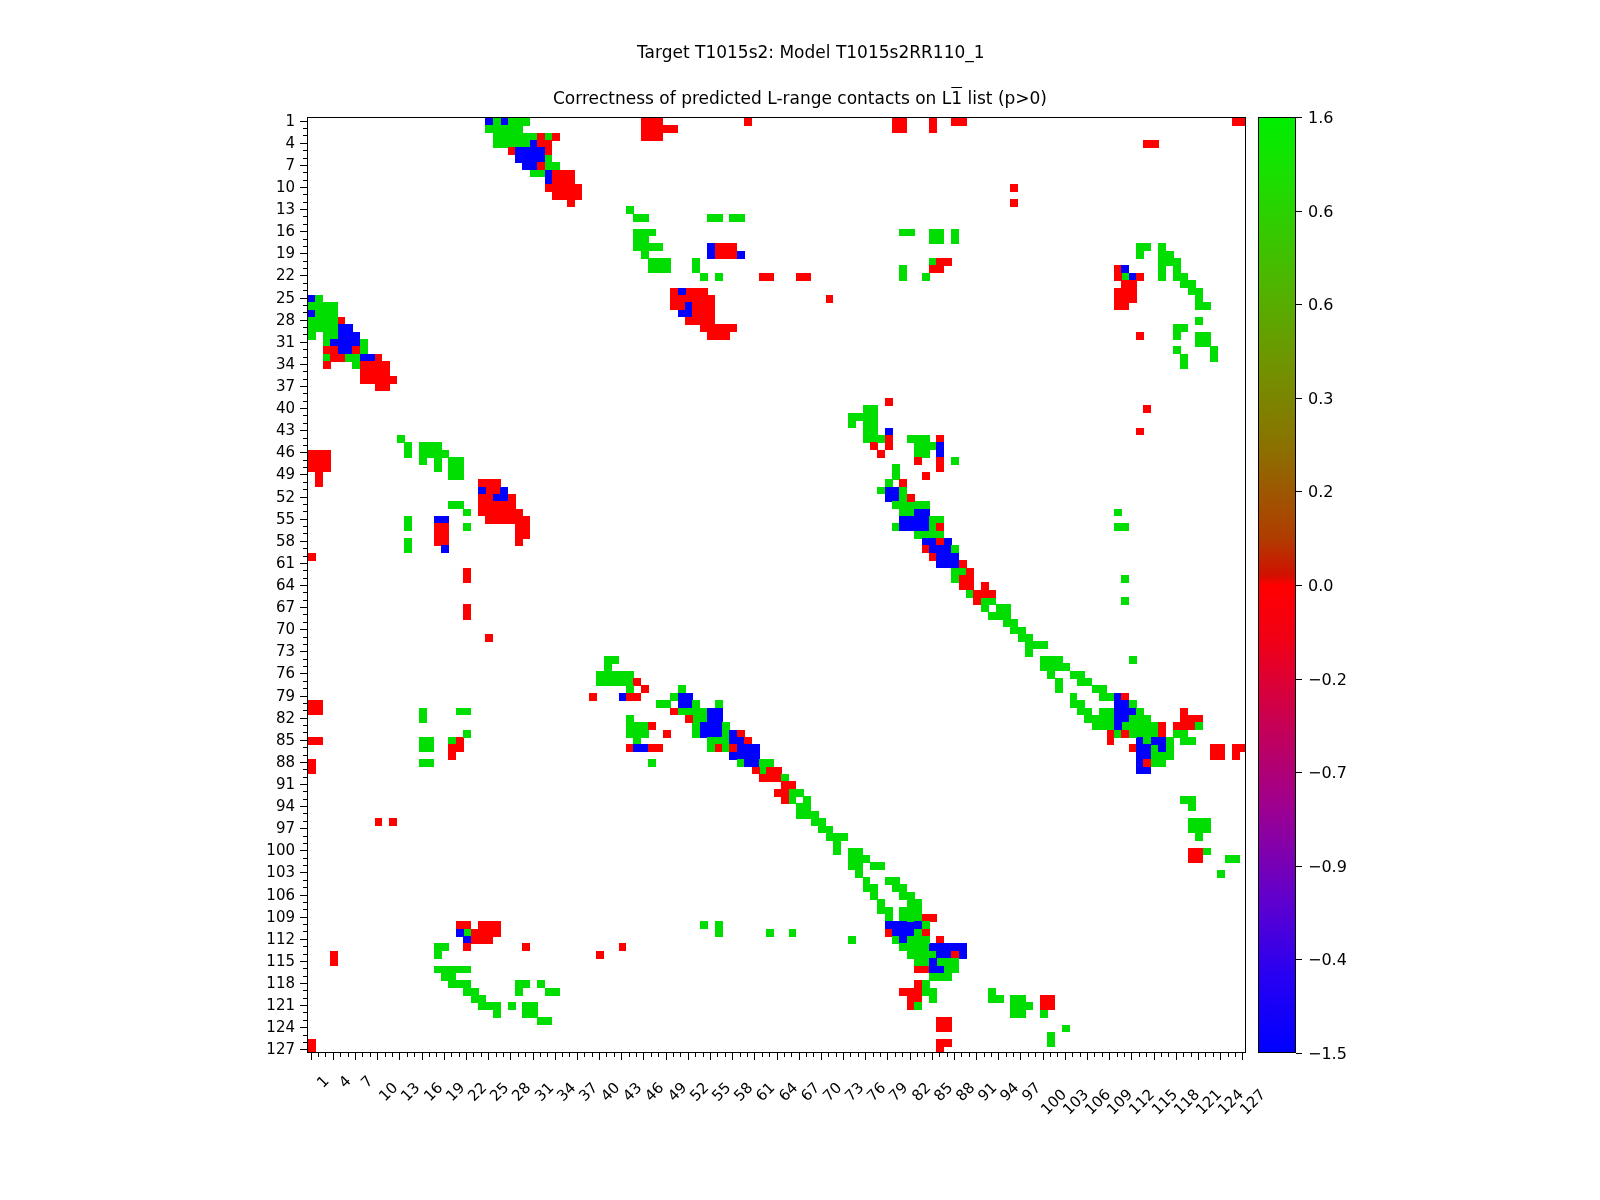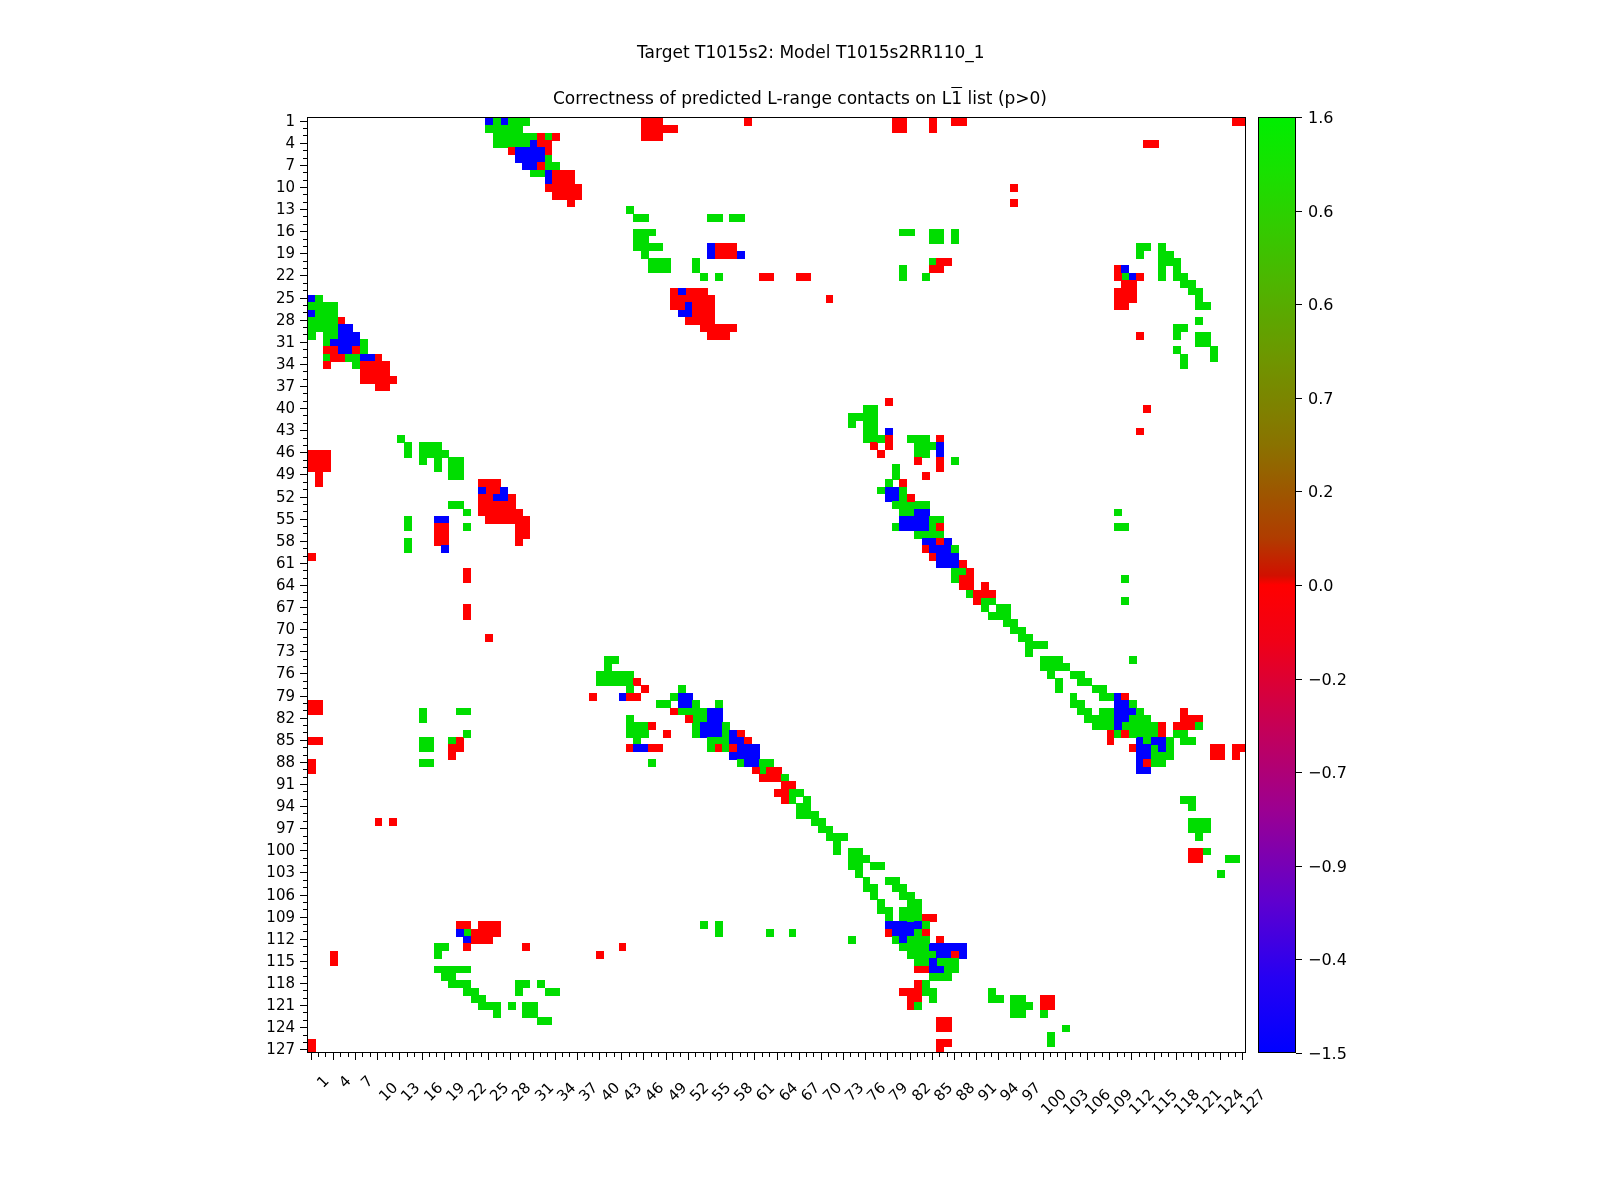--- a/index.html
+++ b/index.html
@@ -1490,21 +1490,21 @@
 
   <div id="cbar"></div>
   <div id="cbarticks">
       <div class="cbtick" style="top: 0px;"></div>
       <div class="cblabel" style="top: 0px;">1.6</div>
       <div class="cbtick" style="top: 93.6px;"></div>
       <div class="cblabel" style="top: 93.6px;">0.6</div>
       <div class="cbtick" style="top: 187.2px;"></div>
       <div class="cblabel" style="top: 187.2px;">0.6</div>
       <div class="cbtick" style="top: 280.8px;"></div>
-      <div class="cblabel" style="top: 280.8px;">0.7</div>
+      <div class="cblabel" style="top: 280.8px;">0.3</div>
       <div class="cbtick" style="top: 374.4px;"></div>
       <div class="cblabel" style="top: 374.4px;">0.2</div>
       <div class="cbtick" style="top: 468px;"></div>
       <div class="cblabel" style="top: 468px;">0.0</div>
       <div class="cbtick" style="top: 561.6px;"></div>
       <div class="cblabel" style="top: 561.6px;">−0.2</div>
       <div class="cbtick" style="top: 655.2px;"></div>
       <div class="cblabel" style="top: 655.2px;">−0.7</div>
       <div class="cbtick" style="top: 748.8px;"></div>
       <div class="cblabel" style="top: 748.8px;">−0.9</div>

